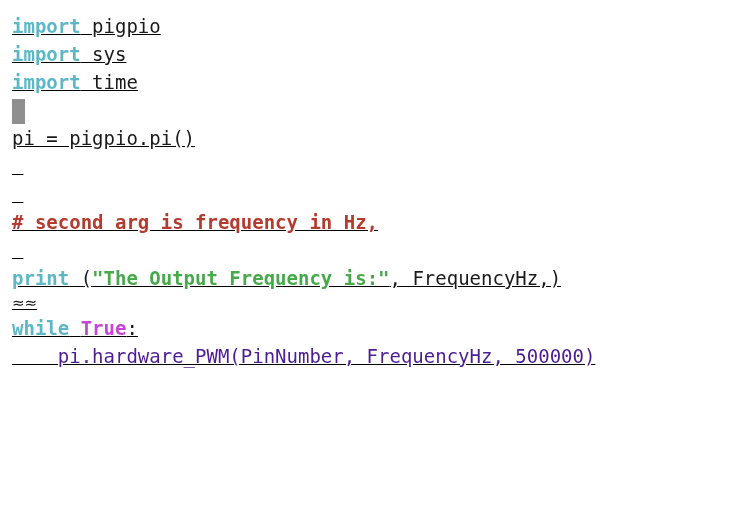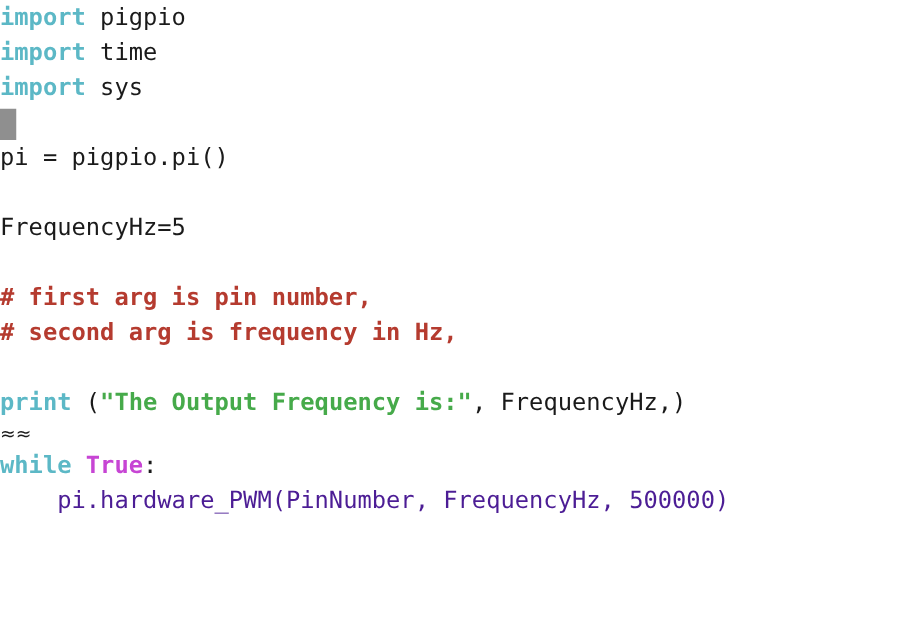--- a/index.html
+++ b/index.html
@@ -12,22 +12,23 @@
     height: 506px;
     overflow: hidden;
     font-family: "DejaVu Sans Mono", "Liberation Mono", monospace;
   }
 
   #editor {
     position: relative;
     width: 730px;
     height: 356px;
     background: #ffffff;
-    padding: 0;
+    padding: 12px;
     box-sizing: border-box;
+    text-decoration: underline;
   }
 
   .code-line {
     position: relative;
     height: 28px;
     line-height: 28px;
     font-size: 19px;
     letter-spacing: 0px;
     white-space: pre;
     color: #1a1a1a;
@@ -88,28 +89,26 @@
     color: #1a1a1a;
     font-family: "DejaVu Sans", sans-serif;
   }
 </style>
 </head>
 <body>
 
 <div id="editor">
   <div id="code-surface">
       <div class="code-line"><span class="tok tok-keyword" style="color: rgb(92, 184, 198);">import</span><span class="tok tok-plain" style="color: rgb(26, 26, 26);"> pigpio</span></div>
+      <div class="code-line"><span class="tok tok-keyword" style="color: rgb(92, 184, 198);">import</span><span class="tok tok-plain" style="color: rgb(26, 26, 26);"> sys</span></div>
       <div class="code-line"><span class="tok tok-keyword" style="color: rgb(92, 184, 198);">import</span><span class="tok tok-plain" style="color: rgb(26, 26, 26);"> time</span></div>
-      <div class="code-line"><span class="tok tok-keyword" style="color: rgb(92, 184, 198);">import</span><span class="tok tok-plain" style="color: rgb(26, 26, 26);"> sys</span></div>
       <div class="code-line"><span class="cursor-block" style="background: rgb(143, 143, 143);"></span>&nbsp;</div>
       <div class="code-line"><span class="tok tok-plain" style="color: rgb(26, 26, 26);">pi = pigpio.pi()</span></div>
       <div class="code-line">&nbsp;</div>
-      <div class="code-line"><span class="tok tok-plain" style="color: rgb(26, 26, 26);">FrequencyHz=5</span></div>
       <div class="code-line">&nbsp;</div>
-      <div class="code-line"><span class="tok tok-comment" style="color: rgb(181, 59, 47);"># first arg is pin number,</span></div>
       <div class="code-line"><span class="tok tok-comment" style="color: rgb(181, 59, 47);"># second arg is frequency in Hz,</span></div>
       <div class="code-line">&nbsp;</div>
       <div class="code-line"><span class="tok tok-builtin" style="color: rgb(92, 184, 198);">print</span><span class="tok tok-plain" style="color: rgb(26, 26, 26);"> (</span><span class="tok tok-string" style="color: rgb(70, 170, 74);">"The Output Frequency is:"</span><span class="tok tok-plain" style="color: rgb(26, 26, 26);">, FrequencyHz,)</span></div>
       <div class="glyph-line"><span class="tok tok-plain" style="color: rgb(26, 26, 26);">≈≈</span></div>
       <div class="code-line"><span class="tok tok-keyword" style="color: rgb(92, 184, 198);">while</span><span class="tok tok-plain" style="color: rgb(26, 26, 26);"> </span><span class="tok tok-constant" style="color: rgb(199, 69, 212);">True</span><span class="tok tok-plain" style="color: rgb(26, 26, 26);">:</span></div>
       <div class="code-line"><span class="tok tok-plain" style="color: #4c1d95;">    pi.hardware_PWM(PinNumber, FrequencyHz, 500000)</span></div>
     </div>
 </div>
 
 </body></html>

